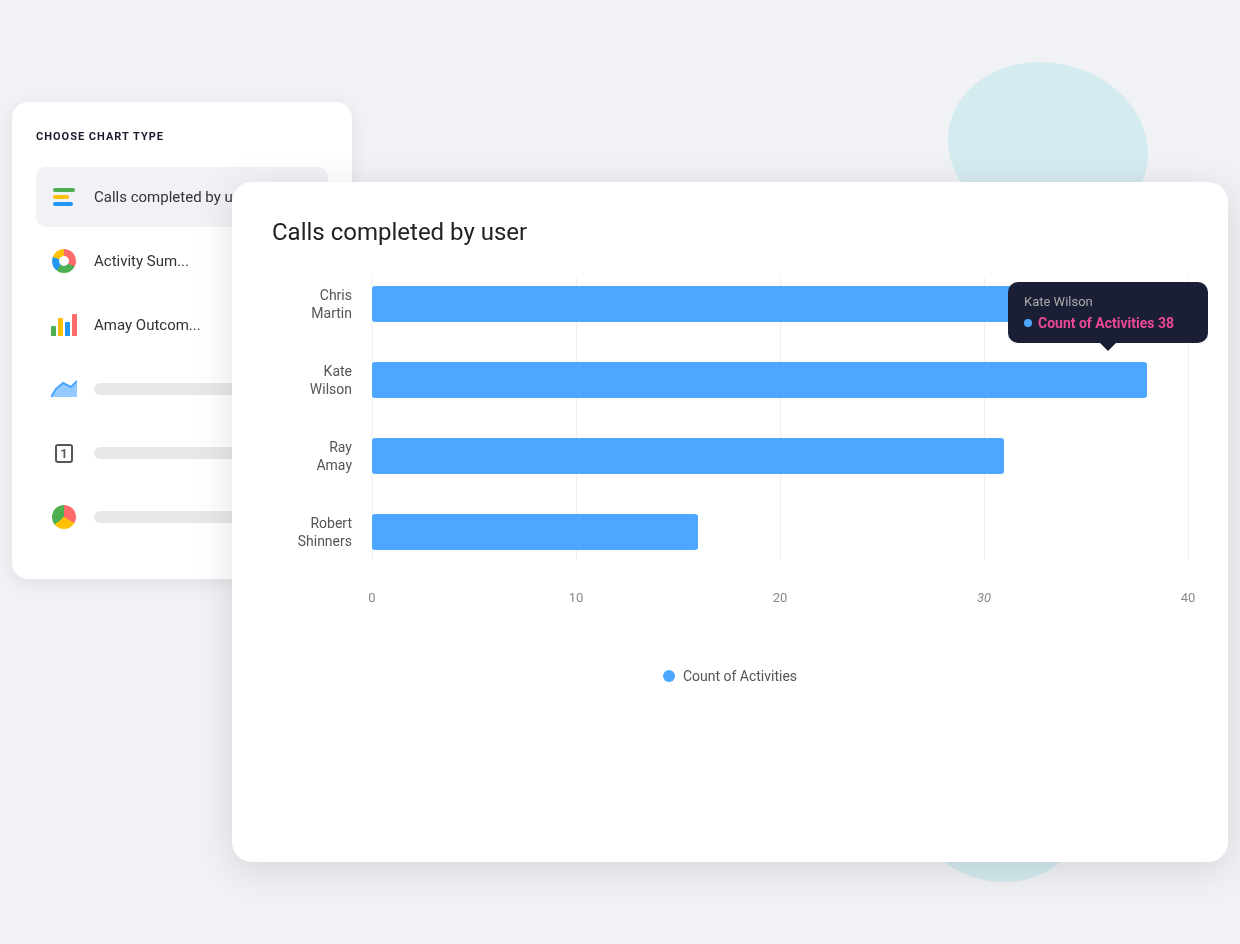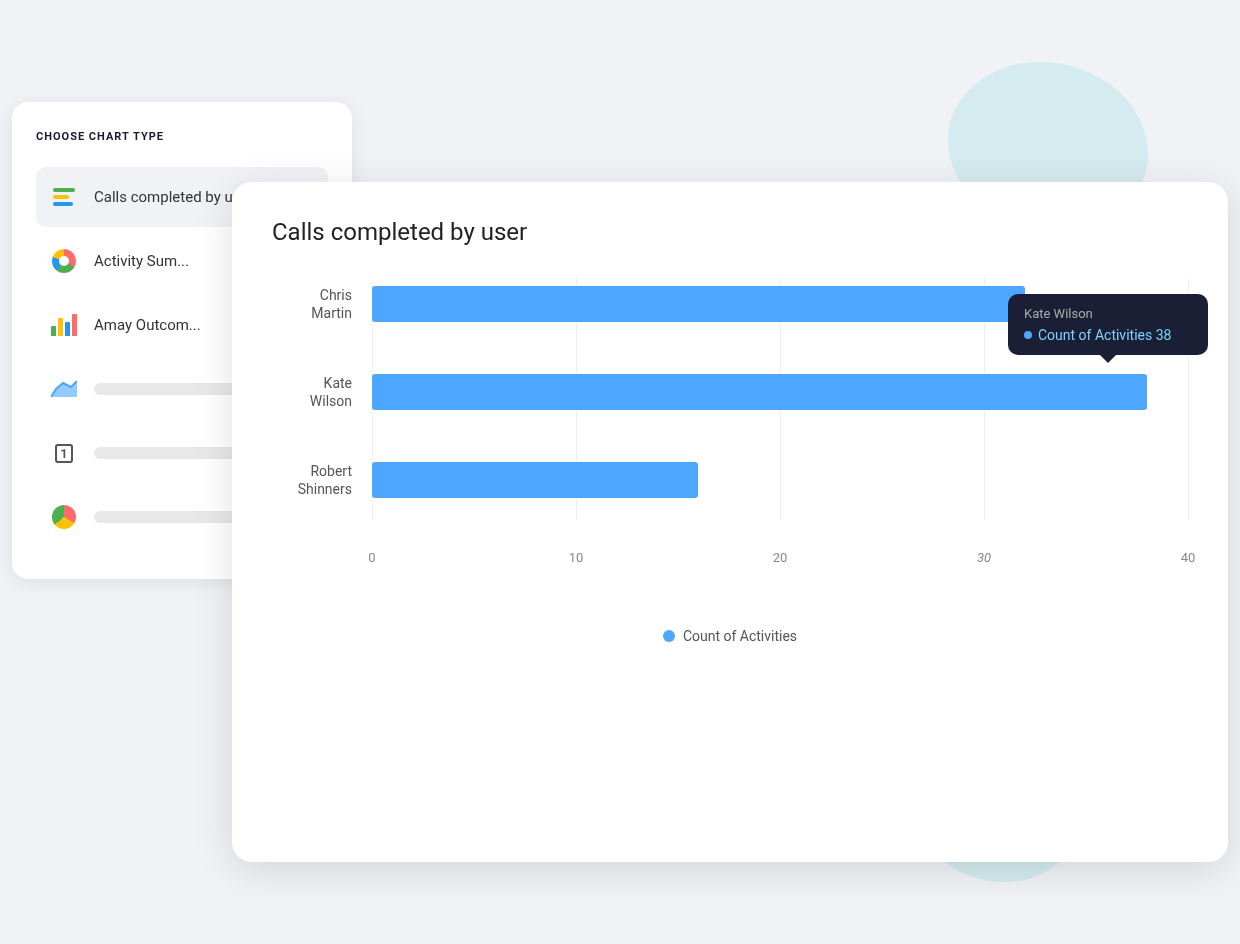--- a/index.html
+++ b/index.html
@@ -189,21 +189,21 @@
       font-size: 24px;
       font-weight: 400;
       color: #222;
       margin-bottom: 32px;
     }
 
     .chart-area {
       position: relative;
       display: flex;
       flex-direction: column;
-      gap: 16px;
+      gap: 4px;
     }
 
     .bar-row {
       display: flex;
       align-items: center;
       margin-bottom: 20px;
       height: 52px;
     }
 
     .bar-label {
@@ -303,21 +303,22 @@
 
     .tooltip-dot {
       width: 8px;
       height: 8px;
       border-radius: 50%;
       background: #4da6ff;
     }
 
     .tooltip-text {
       font-size: 14px;
-      color: #7dd3fc;
+      color: #ec4899;
+      font-weight: bold;
     }
   </style>
 </head>
 <body>
 
 <div class="scene">
 
   <div class="blob-top"></div>
   <div class="blob-bottom"></div>
 
@@ -410,20 +411,26 @@
             <div class="tooltip-row">
               <div class="tooltip-dot"></div>
               <span class="tooltip-text">
                 <span>Count of Activities</span>&nbsp;<span>38</span>
               </span>
             </div>
           </div>
         </div>
       </div>
 
+      <div class="bar-row">
+        <div class="bar-label">Ray<br>Amay</div>
+        <div class="grid-and-bars" style="position: relative; flex: 1; height: 36px;">
+          <div class="bar-fill" style="width: 77.5%;"></div>
+        </div>
+      </div>
 
       <div class="bar-row">
         <div class="bar-label">Robert<br>Shinners</div>
         <div class="grid-and-bars" style="position: relative; flex: 1; height: 36px;">
           <div class="bar-fill" style="width: 40%;"></div>
         </div>
       </div>
 
       <div style="position: relative; margin-left: 100px; height: 30px; margin-top: 8px;">
         <span class="x-label" style="left: 0%;">0</span>

